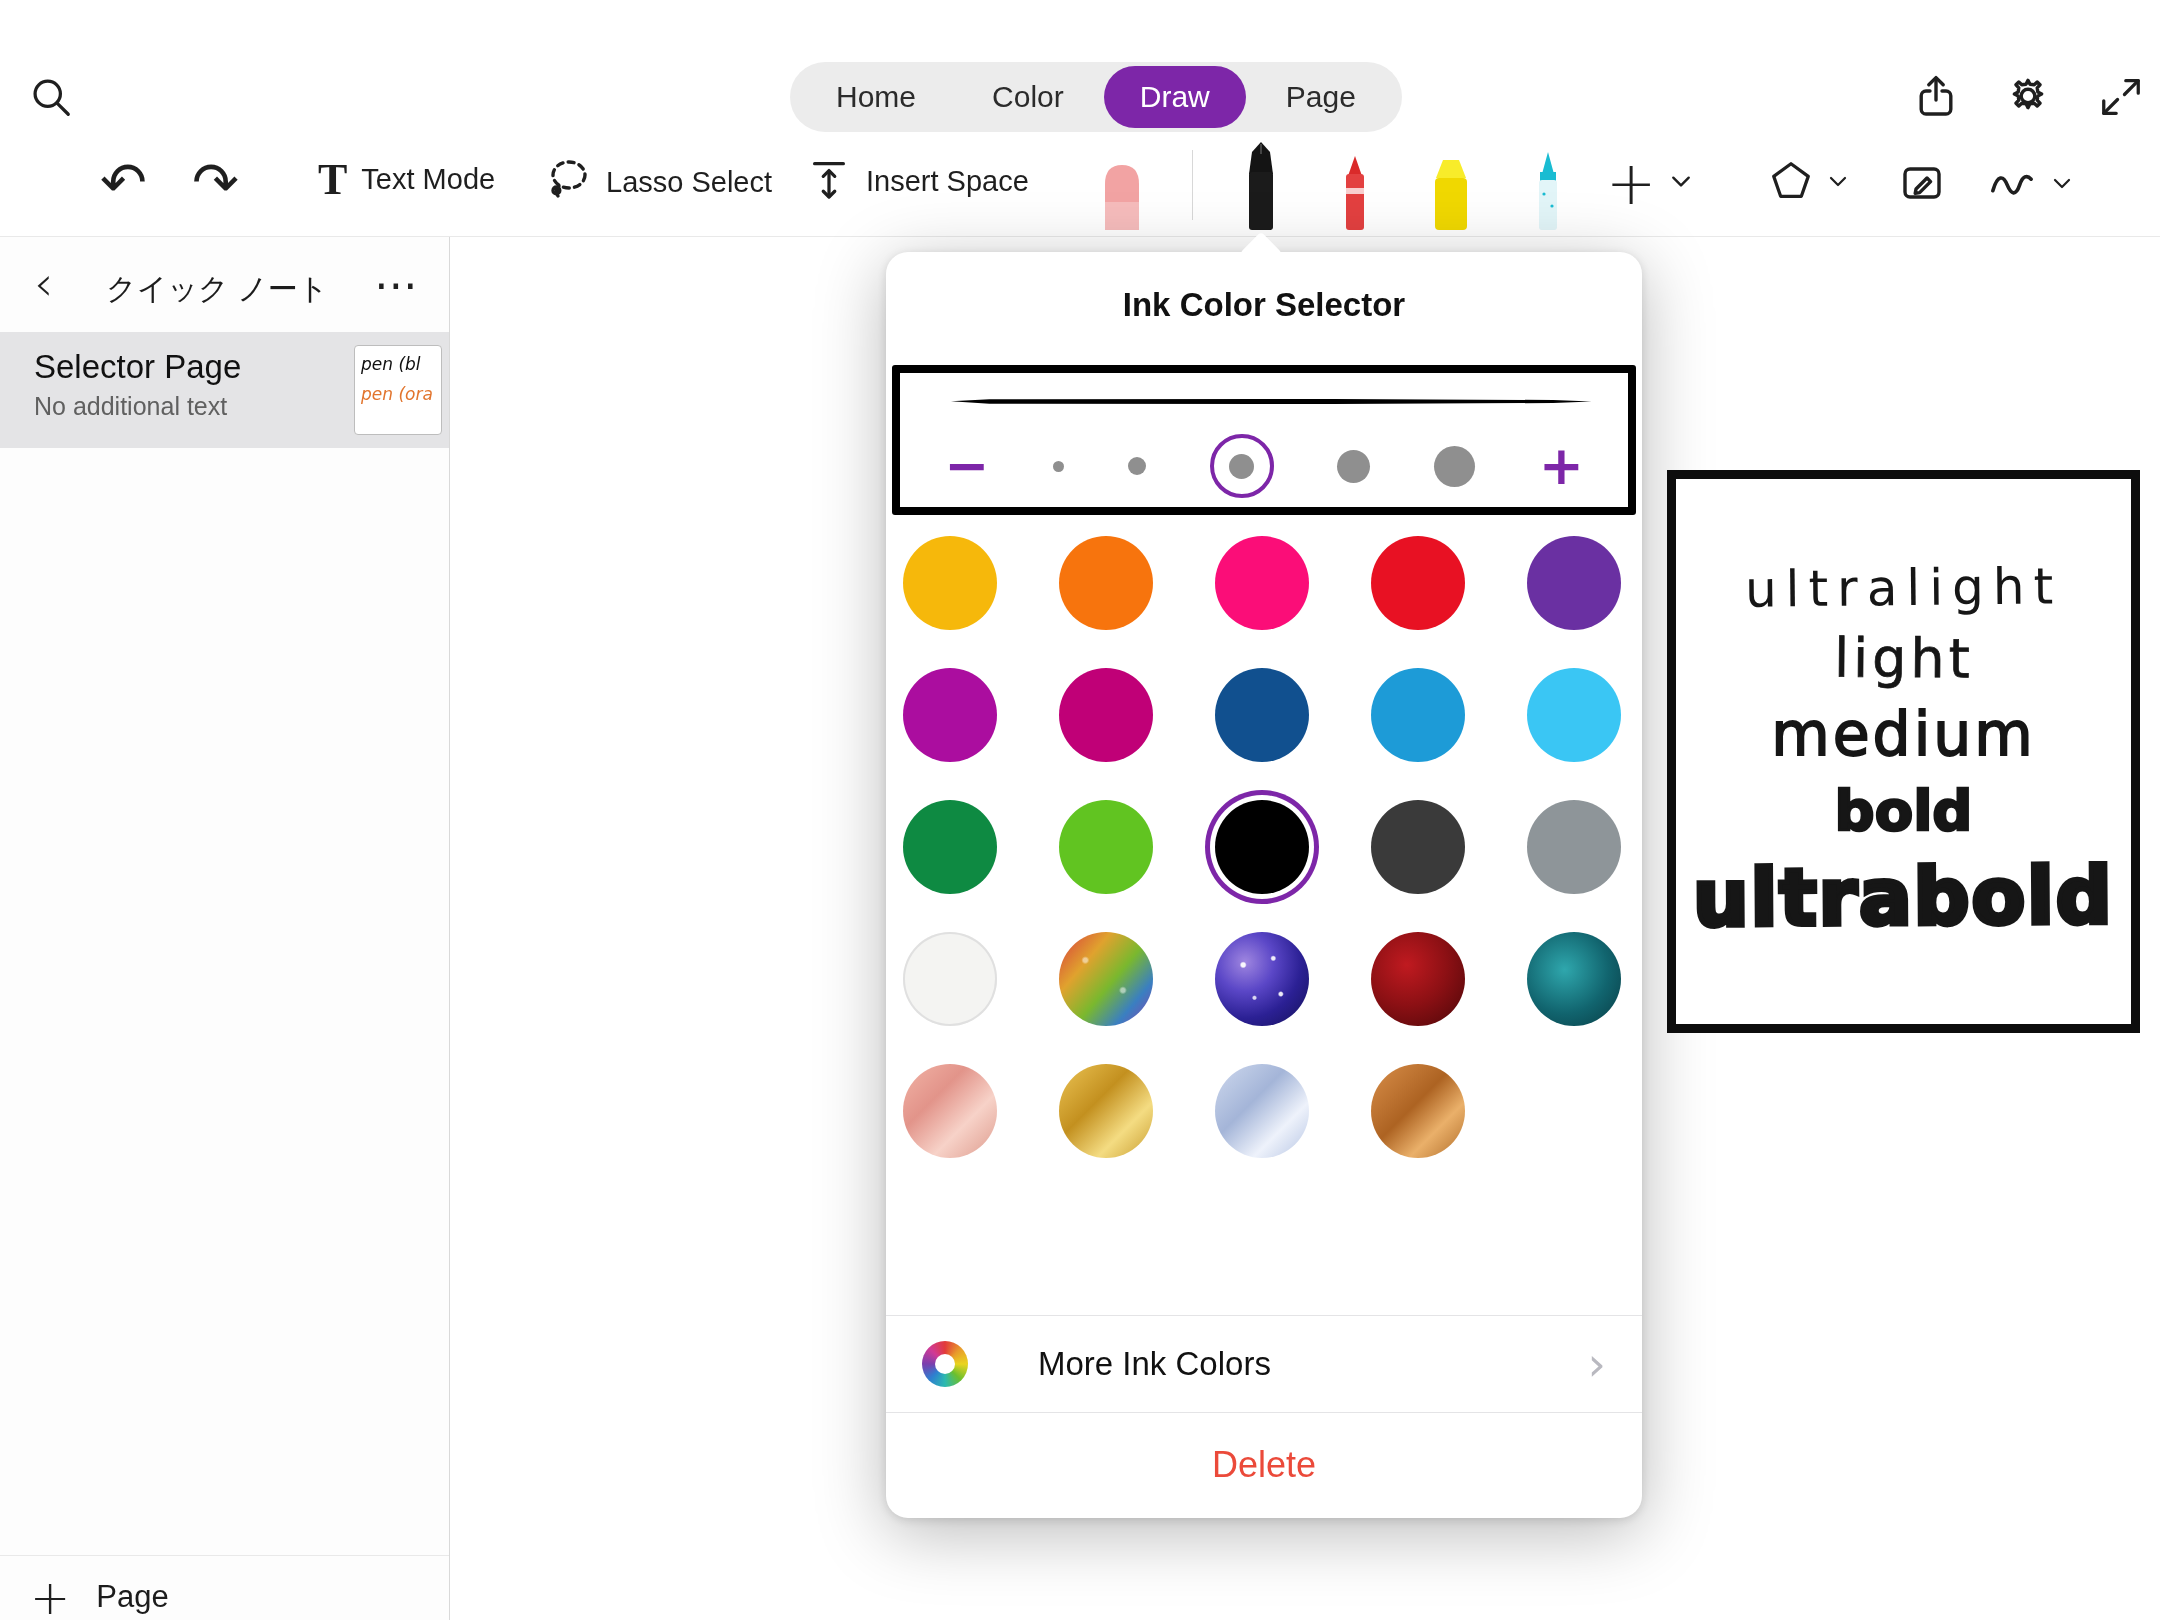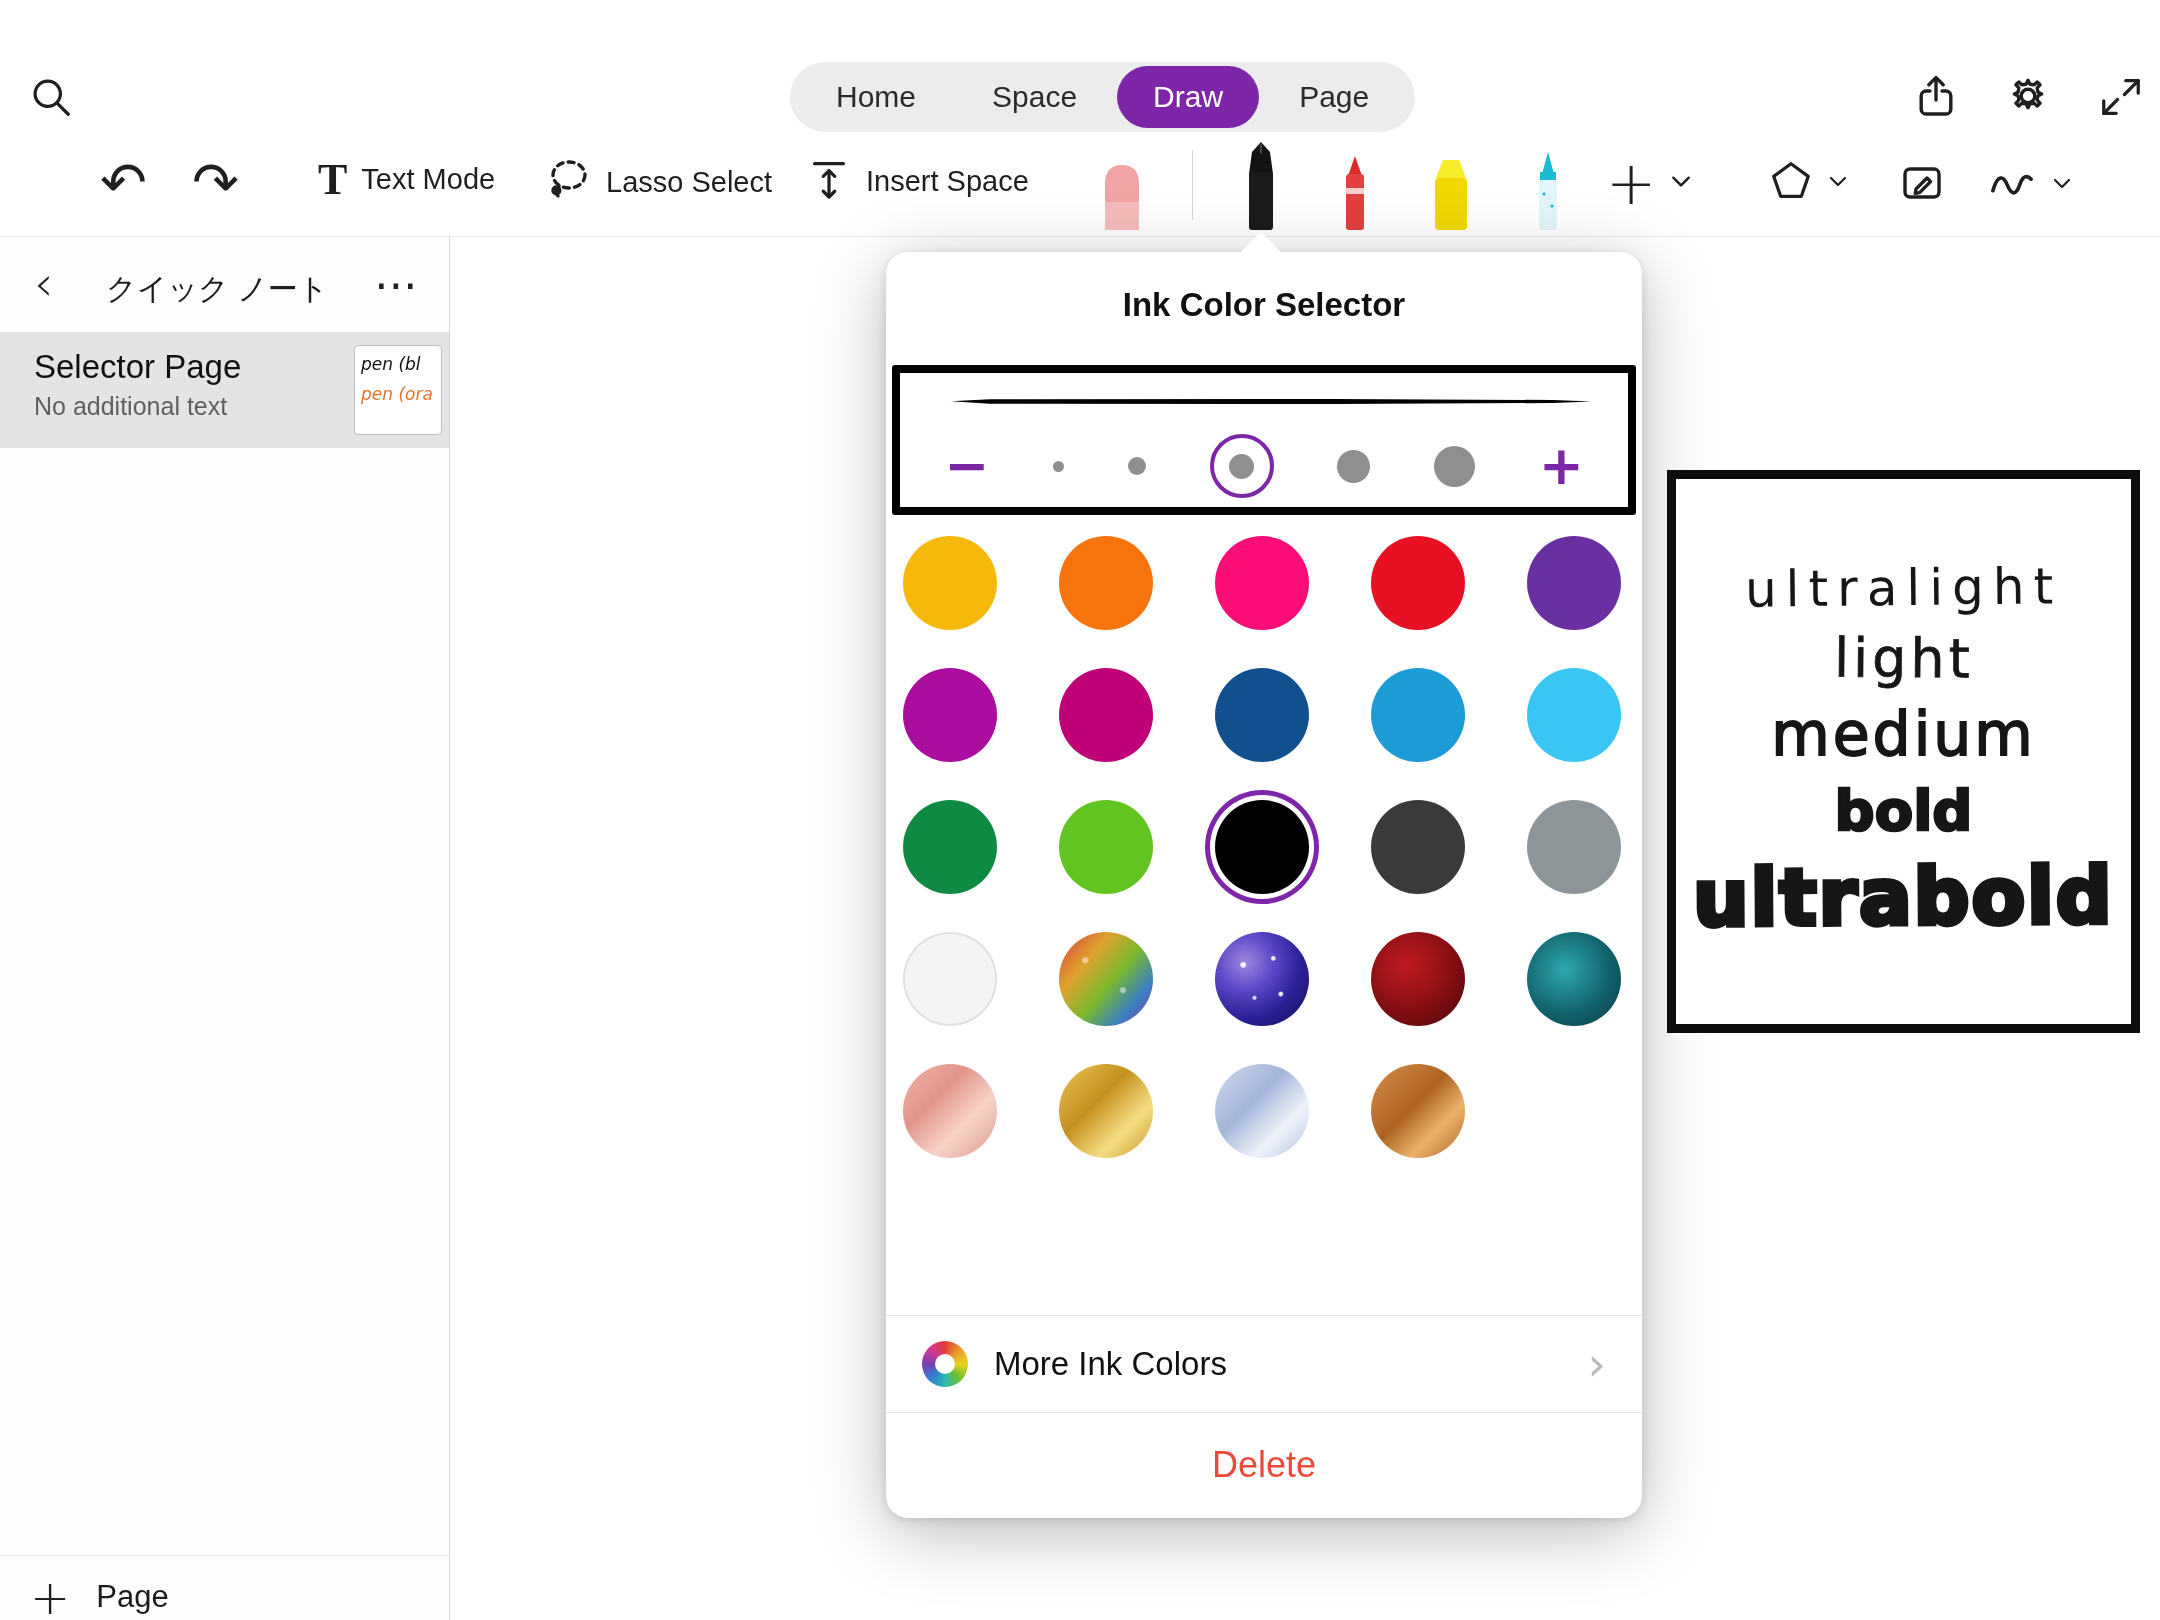--- a/index.html
+++ b/index.html
@@ -75,21 +75,21 @@
       radial-gradient(circle at 42% 70%, rgba(255,255,255,.8) 1.4px, transparent 2.6px),
       radial-gradient(circle at 32% 32%, #9f86e0 0%, #5b47c7 32%, #2b2094 62%, #141056 100%); }
   .tx-redmarble { background:radial-gradient(circle at 38% 35%, #c01a20 0%, #8c1014 48%, #4a0608 100%); }
   .tx-tealmarble { background:radial-gradient(circle at 40% 40%, #2fa7ad 0%, #11646e 55%, #083a42 100%); }
   .tx-rosegold { background:linear-gradient(135deg,#f2b3a6 0%,#e2948a 35%,#f7d2c8 65%,#dd9a8c 100%); }
   .tx-gold { background:linear-gradient(135deg,#ecc455 0%,#c3901f 40%,#f4dc82 70%,#c79b2e 100%); }
   .tx-silver { background:linear-gradient(135deg,#cfd9ee 0%,#a4b5d8 40%,#eef2fb 70%,#b4c3e2 100%); }
   .tx-bronze { background:linear-gradient(135deg,#d98f4b 0%,#ad6322 45%,#eab06a 70%,#b06c28 100%); }
 
   .pop-div { left:0; right:0; height:1px; background:#e4e4e6; }
-  .more-row { left:0; right:0; top:1064px; height:96px; display:flex; align-items:center; padding:0 36px; }
+  .more-row { left:0; right:0; top:1064px; height:96px; display:flex; align-items:center; padding:0 36px;gap:44px; }
   .wheel { width:46px; height:46px; border-radius:50%; position:relative;
     background:conic-gradient(#e23a3a,#e89a2b,#ead41f,#6cbf2e,#2cb9b0,#2e7fd0,#7a3fae,#d03a96,#e23a3a); }
   .wheel::after { content:""; position:absolute; inset:13px; background:#fff; border-radius:50%; }
   .more-label { font-size:33px; color:#111; margin-left:26px; flex:1; }
   .chev-right { font-size:46px; color:#b9b9c0; font-family:"DejaVu Sans", sans-serif; line-height:1; }
   .delete-row { left:0; right:0; top:1160px; height:106px; display:flex; align-items:center; justify-content:center; }
   .delete-label { font-size:36px; color:#eb4a3a; }
 
   
   .sample-box { left:1667px; top:470px; width:473px; height:563px; border:9px solid #0d0d0d; background:#fff;
@@ -106,21 +106,21 @@
 
 <div class="abs icon-btn" style="left:28px; top:74px;">
   <svg width="46" height="46" viewBox="0 0 24 24" class="stroke-ic">
     <circle cx="10.3" cy="10.3" r="6.6"></circle>
       <line x1="15.3" y1="15.3" x2="21" y2="21"></line>
   </svg>
 </div>
 
 <div class="abs tab-pill">
   <span class="tab">Home</span>
-  <span class="tab">Space</span>
+  <span class="tab">Color</span>
   <span class="tab active">Draw</span>
   <span class="tab">Page</span>
 </div>
 
 <div class="abs icon-btn" style="left:1912px; top:72px;">
   <svg width="48" height="48" viewBox="0 0 24 24" class="stroke-ic">
     <path d="M9 9.5 H7 a2.4 2.4 0 0 0 -2.4 2.4 v6.7 a2.4 2.4 0 0 0 2.4 2.4 h10 a2.4 2.4 0 0 0 2.4 -2.4 v-6.7 a2.4 2.4 0 0 0 -2.4 -2.4 h-2"></path>
     <line x1="12" y1="14" x2="12" y2="3.2"></line>
       <polyline points="8.4,6.4 12,2.8 15.6,6.4"></polyline>
   </svg>

